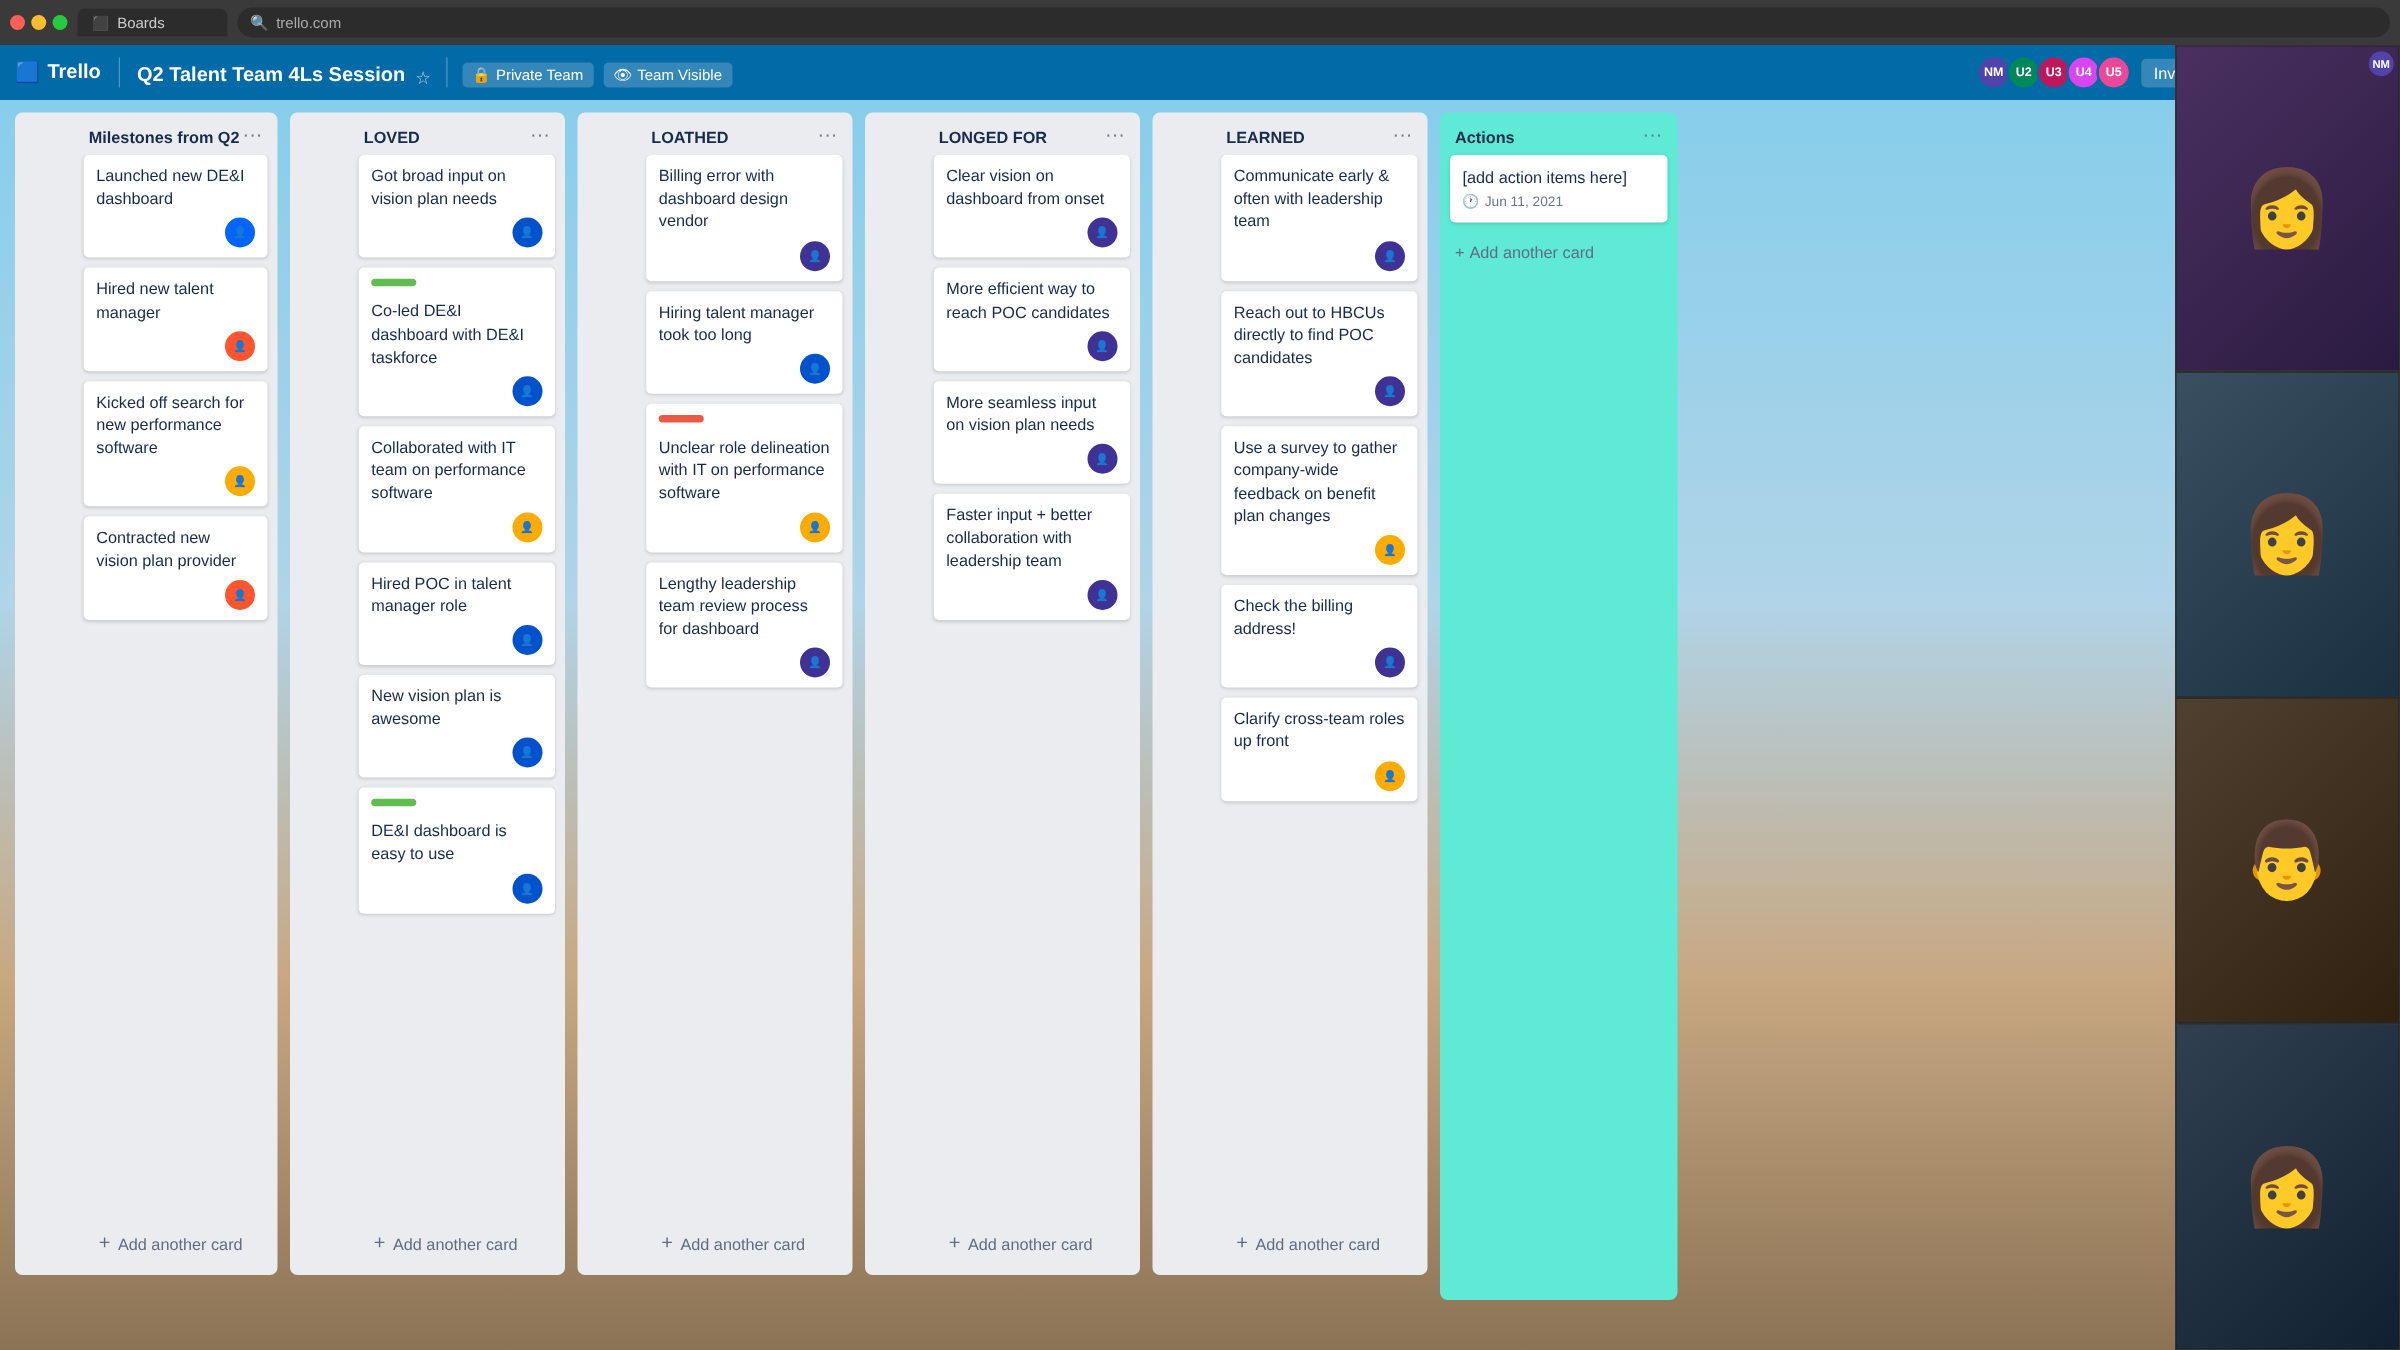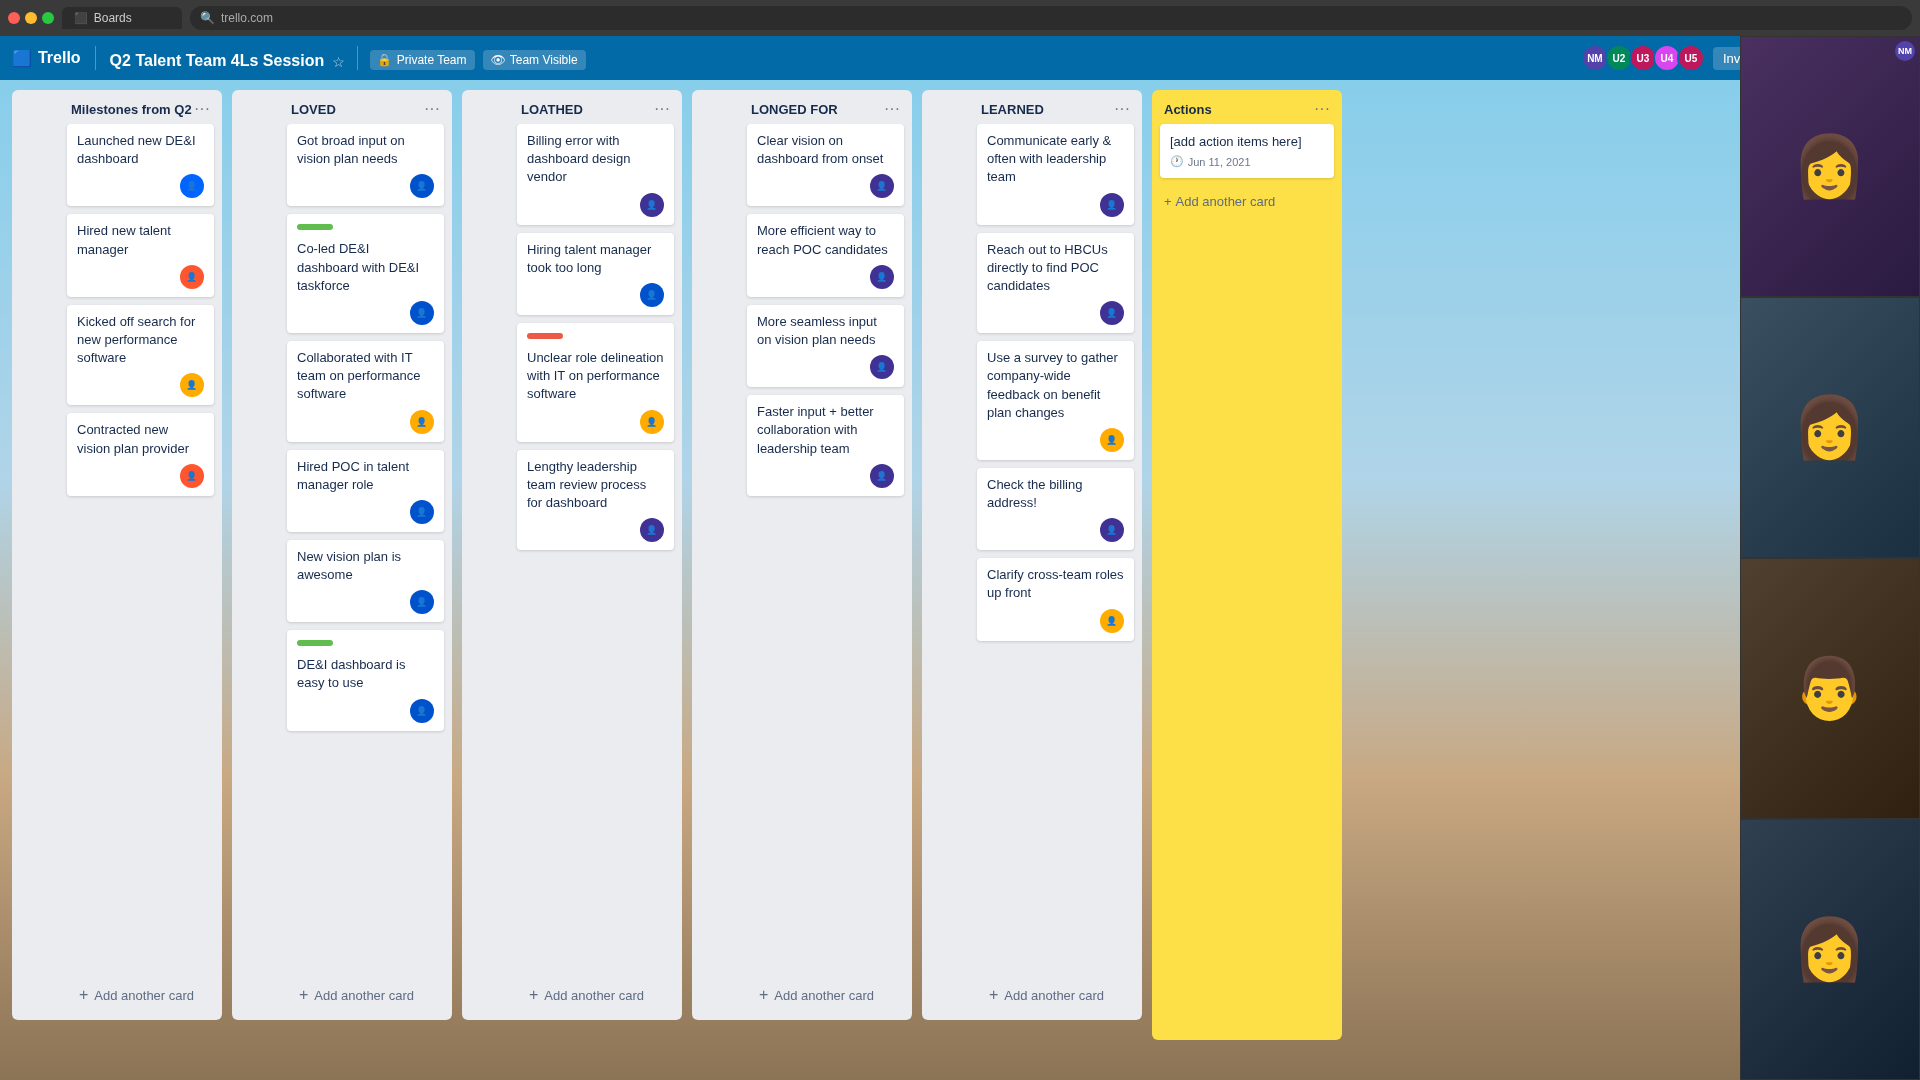--- a/index.html
+++ b/index.html
@@ -30,21 +30,21 @@
     .board-title { color: white; font-weight: bold; font-size: 16px; }
     .star-icon { color: rgba(255,255,255,0.7); font-size: 14px; }
     .divider-v { width: 1px; height: 24px; background: rgba(255,255,255,0.3); margin: 0 4px; }
     .badge { background: rgba(255,255,255,0.2); color: white; border-radius: 4px; padding: 3px 8px; font-size: 12px; display: flex; align-items: center; gap: 4px; cursor: pointer; }
     .avatars-row { display: flex; align-items: center; gap: -4px; }
     .avatar { width: 28px; height: 28px; border-radius: 50%; border: 2px solid #026AA7; display: flex; align-items: center; justify-content: center; font-size: 10px; font-weight: bold; color: white; margin-left: -4px; }
     .av1 { background: #5243AA; }
     .av2 { background: #00875A; }
     .av3 { background: #be185d; }
     .av4 { background: #d946ef; }
-    .av5 { background: #be185d; }
+    .av5 { background: #ec4899; }
     .invite-btn { background: rgba(255,255,255,0.2); color: white; border: none; border-radius: 4px; padding: 4px 10px; font-size: 13px; cursor: pointer; }
     .header-right { display: flex; align-items: center; gap: 8px; margin-left: auto; }
     .icon-btn { color: white; font-size: 16px; cursor: pointer; background: none; border: none; width: 28px; height: 28px; display: flex; align-items: center; justify-content: center; border-radius: 4px; }
     .nm-avatar { width: 28px; height: 28px; border-radius: 50%; background: #5243AA; display: flex; align-items: center; justify-content: center; font-size: 10px; font-weight: bold; color: white; }
 
     
     .board-area {
       display: flex; padding: 10px 12px; gap: 10px; overflow-x: auto; height: calc(1080px - 36px - 44px - 30px);
       background: transparent; position: relative;
     }
@@ -79,21 +79,21 @@
 
     
     .add-card-btn {
       display: flex; align-items: center; gap: 6px; padding: 8px 12px; color: #5e6c84; font-size: 13px;
       cursor: pointer; border-radius: 4px; margin: 4px 8px 8px;
     }
     .add-card-icon { font-size: 16px; }
 
     
     .actions-column {
-      background: #fde047; border-radius: 6px; width: 190px; min-width: 190px; z-index: 1; position: relative; flex-shrink: 0;
+      background: #5eead4; border-radius: 6px; width: 190px; min-width: 190px; z-index: 1; position: relative; flex-shrink: 0;
     }
     .action-card { background: white; border-radius: 4px; padding: 10px; margin: 0 8px 8px; box-shadow: 0 1px 3px rgba(0,0,0,0.15); }
     .action-text { font-size: 13px; color: #172b4d; margin-bottom: 6px; }
     .action-date { font-size: 11px; color: #6b778c; display: flex; align-items: center; gap: 4px; }
     .add-another { display: flex; align-items: center; gap: 4px; padding: 8px 12px; color: #5e6c84; font-size: 13px; cursor: pointer; }
 
     
     .video-panel {
       position: fixed; right: 0; top: 36px; width: 180px; background: #1a1a1a;
       display: flex; flex-direction: column; z-index: 100; height: calc(1080px - 36px);

